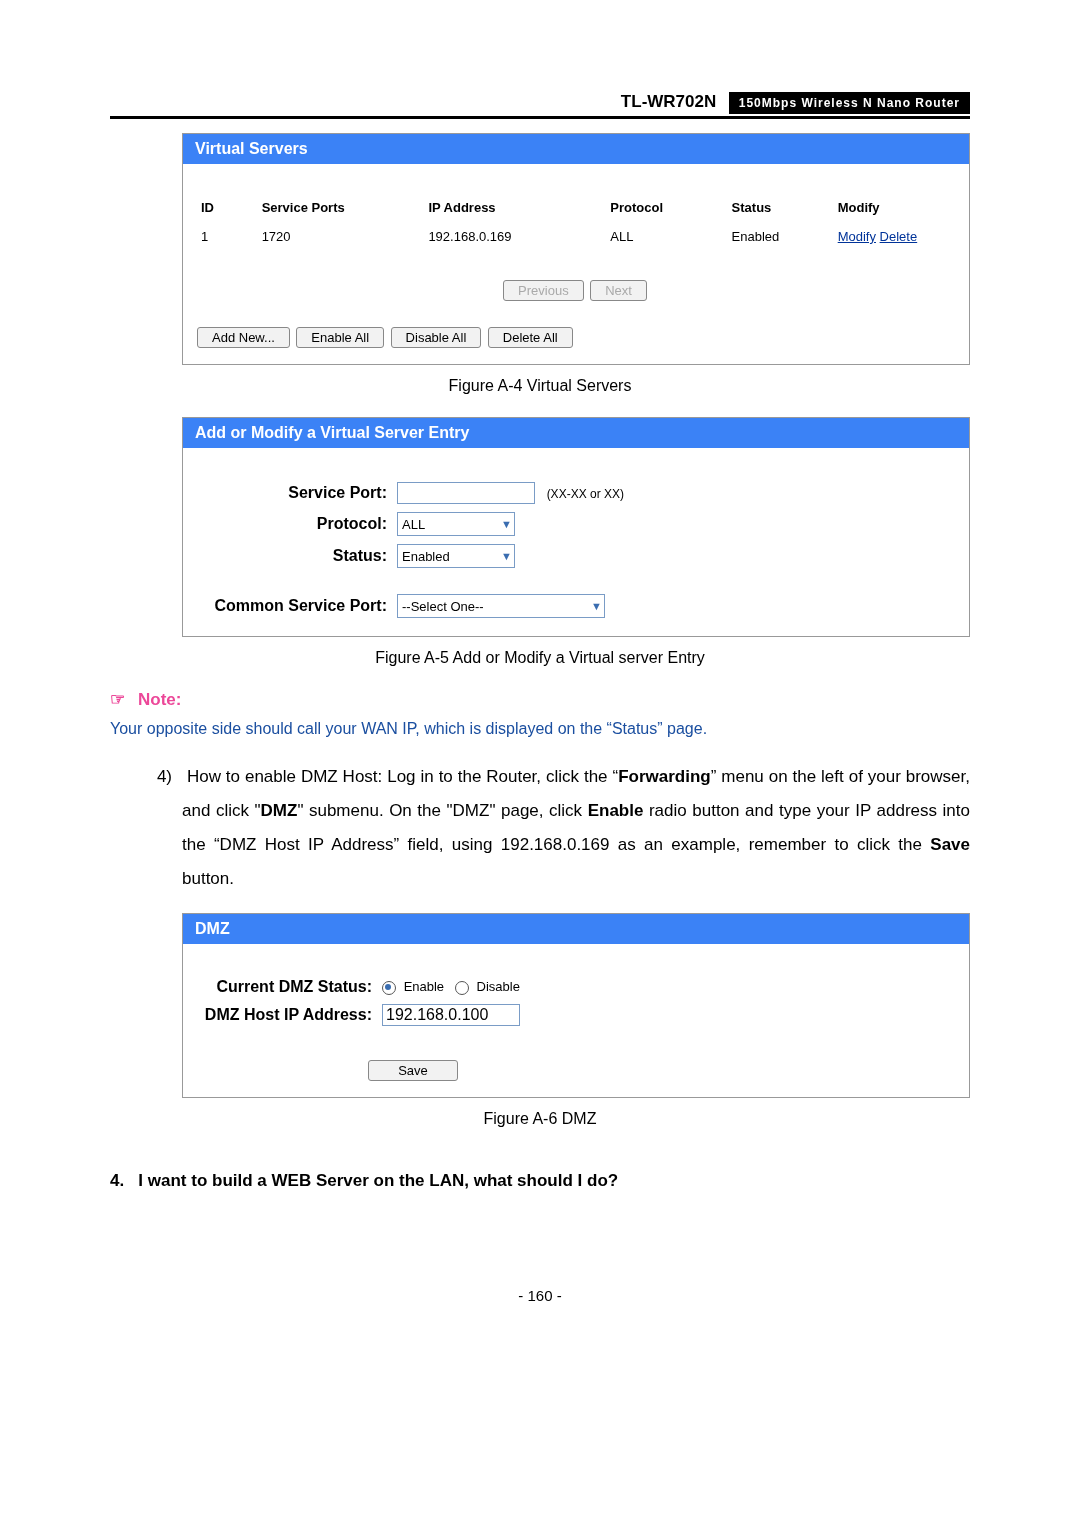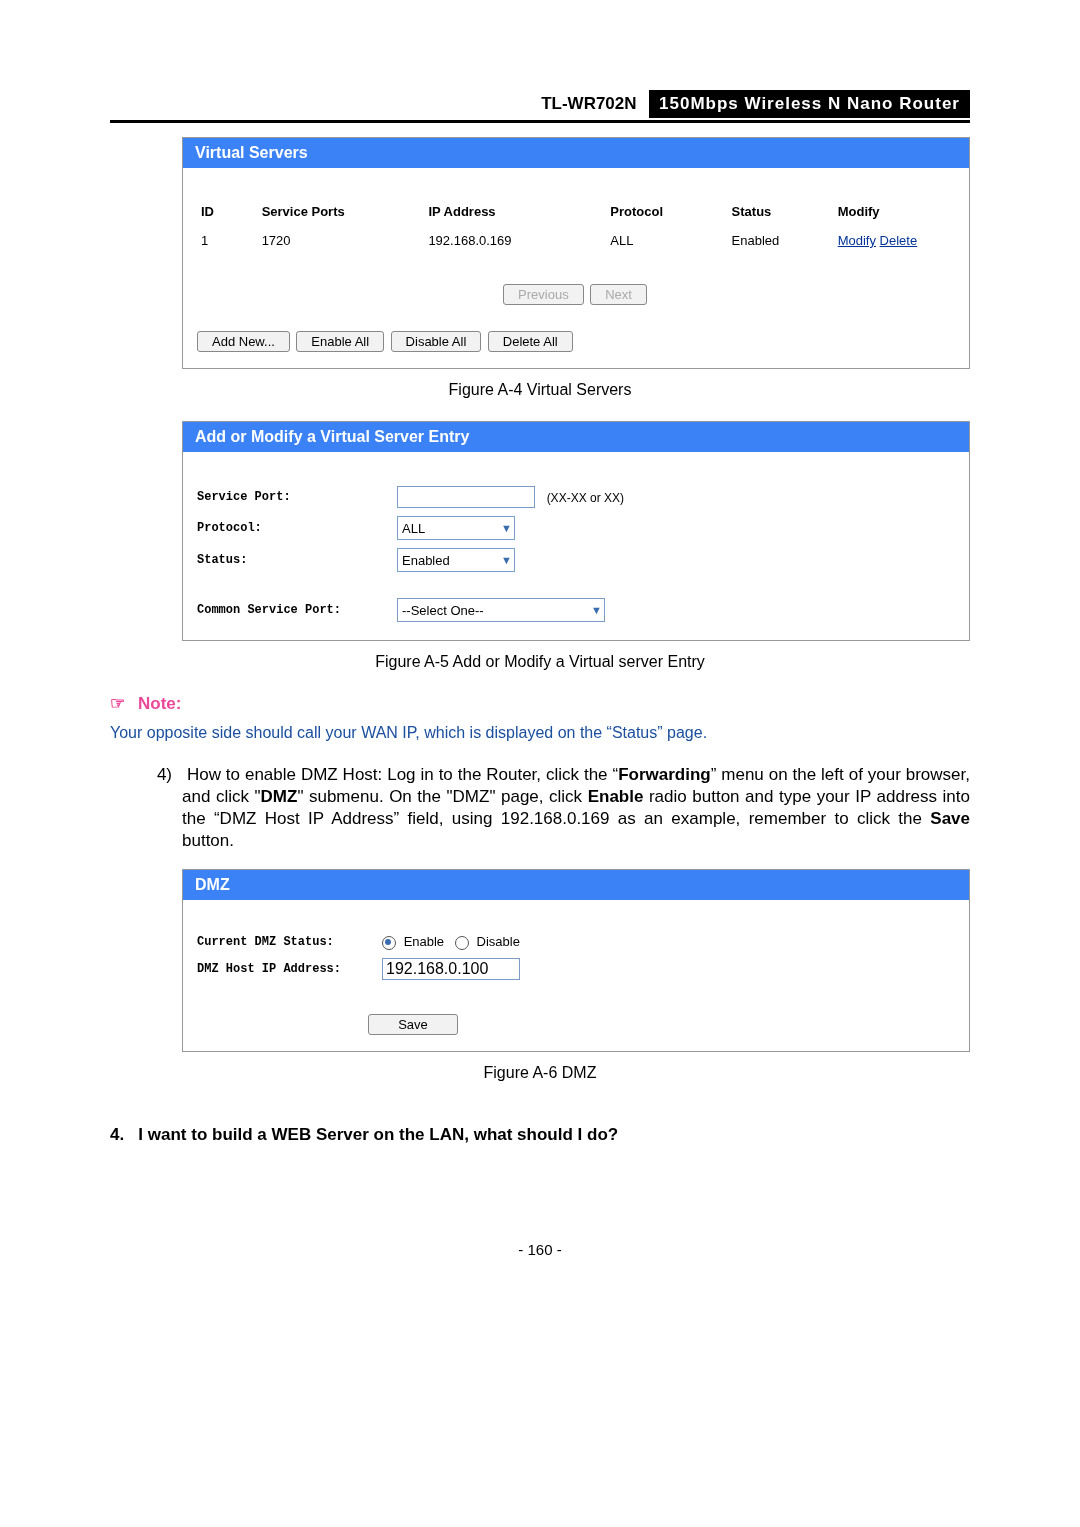--- a/index.html
+++ b/index.html
@@ -22,21 +22,21 @@
     display: inline-block;
     font-weight: bold;
     font-size: 17px;
     padding: 2px 8px;
   }
   .header-desc {
     display: inline-block;
     background: #000;
     color: #fff;
     font-weight: bold;
-    font-size: 17px;
+    font-size: 12px;
     padding: 4px 10px;
     letter-spacing: 1px;
   }
 
   .panel {
     border: 1px solid #999;
     margin: 14px 0 8px 72px;
   }
   .panel-title {
     background: #3b82f6;
@@ -96,24 +96,24 @@
     cursor: default;
   }
 
   .formrow {
     display: flex;
     align-items: center;
     padding: 4px 0;
   }
   .formrow .lbl {
     width: 190px;
-    font-weight: bold;
-    font-size: 12px;
+    text-align: right;
+    font-weight: bold;
+    font-size: 16px;
     padding-right: 10px;
-    font-family: Liberation Mono, monospace;
   }
   .formrow .ctl {
     font-size: 13px;
   }
   .ui-input {
     border: 1px solid #7a9cc6;
     height: 20px;
     padding: 0 3px;
     font-size: 16px;
   }
@@ -169,21 +169,21 @@
     display: inline-block;
     margin-right: 8px;
   }
   .note-text {
     color: #1b4fa0;
     font-size: 16px;
     margin: 10px 0 22px 0;
   }
   .body-para {
     font-size: 17px;
-    line-height: 22px;
+    line-height: 34px;
     margin-left: 72px;
     text-align: justify;
   }
   .body-para .num {
     display: inline-block;
     width: 30px;
     margin-left: -40px;
     text-align: right;
     margin-right: 10px;
   }

